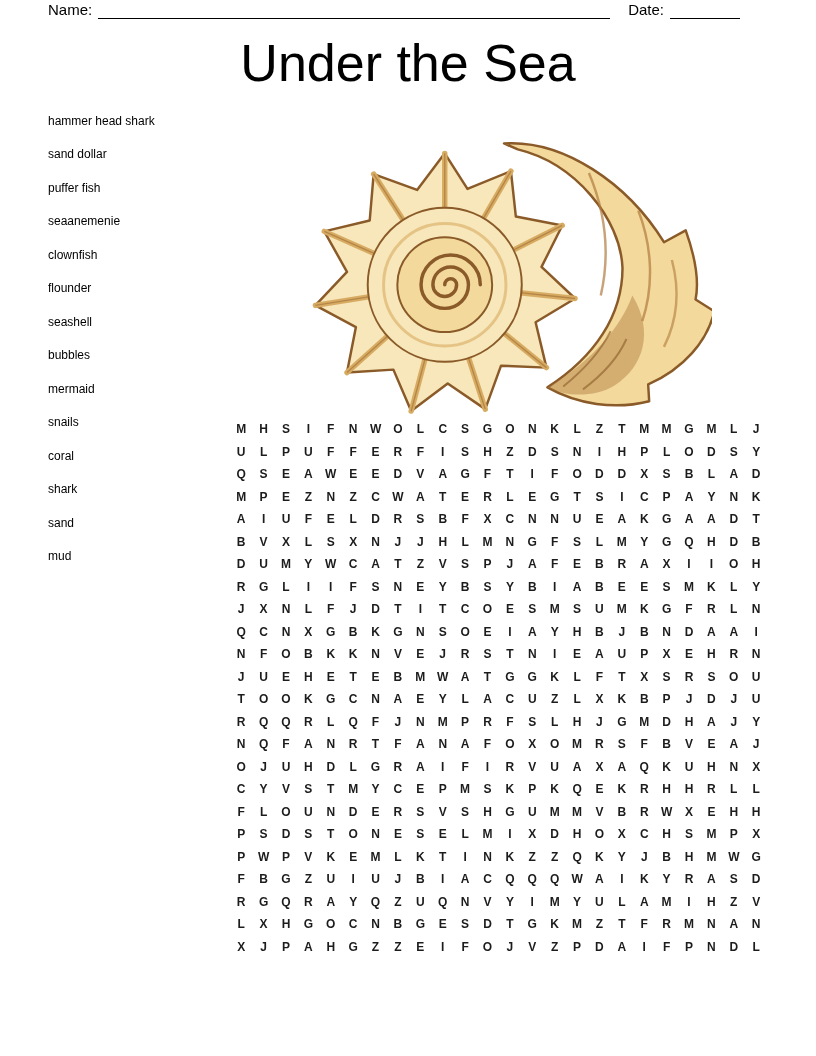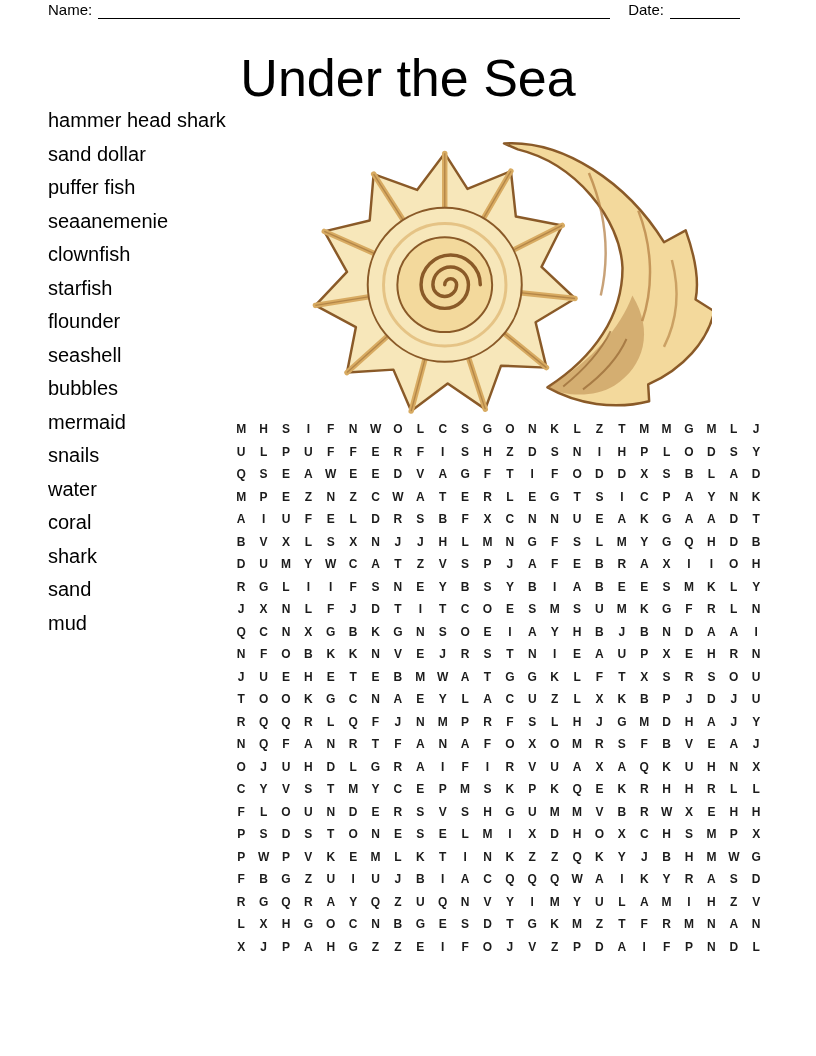--- a/index.html
+++ b/index.html
@@ -30,29 +30,28 @@
   .nd-label { flex: 0 0 auto; }
   .blank { border-bottom: 1.4px solid #000; height: 15px; }
   .name-blank { flex: 1 1 auto; margin: 0 18px 0 6px; }
   .date-blank { flex: 0 0 70px; margin-left: 6px; }
   
   .title {
     position: absolute; top: 36px; left: 0; width: 100%;
     text-align: center;
     font-size: 52px; line-height: 1.05; font-weight: 400;
     letter-spacing: 0px;
-    margin-top: 15px;
   }
   
   .word-list {
     position: absolute; top: 104px; left: 48px; width: 180px;
   }
   .word {
     height: 33.5px; display: flex; align-items: center;
-    font-size: 20px; white-space: nowrap;
+    font-size: 12px; white-space: nowrap;
   }
   
   .shell-wrap {
     position: absolute; top: 102px; left: 296px;
     width: 416px; height: 316px;
   }
   .shell-wrap svg { width: 100%; height: 100%; display: block; }
   
   .letter-grid {
     position: absolute; top: 418px; left: 230px;
@@ -76,27 +75,25 @@
 </div>
 
 <div class="title">Under the Sea</div>
 
 <div class="word-list">
     <div class="word">hammer head shark</div>
     <div class="word">sand dollar</div>
     <div class="word">puffer fish</div>
     <div class="word">seaanemenie</div>
     <div class="word">clownfish</div>
-    <div class="word">starfish</div>
     <div class="word">flounder</div>
     <div class="word">seashell</div>
     <div class="word">bubbles</div>
     <div class="word">mermaid</div>
     <div class="word">snails</div>
-    <div class="word">water</div>
     <div class="word">coral</div>
     <div class="word">shark</div>
     <div class="word">sand</div>
     <div class="word">mud</div>
   </div>
 
 <div class="shell-wrap">
   <svg viewBox="0 0 420 320">
 
     <path d="M 210 42

